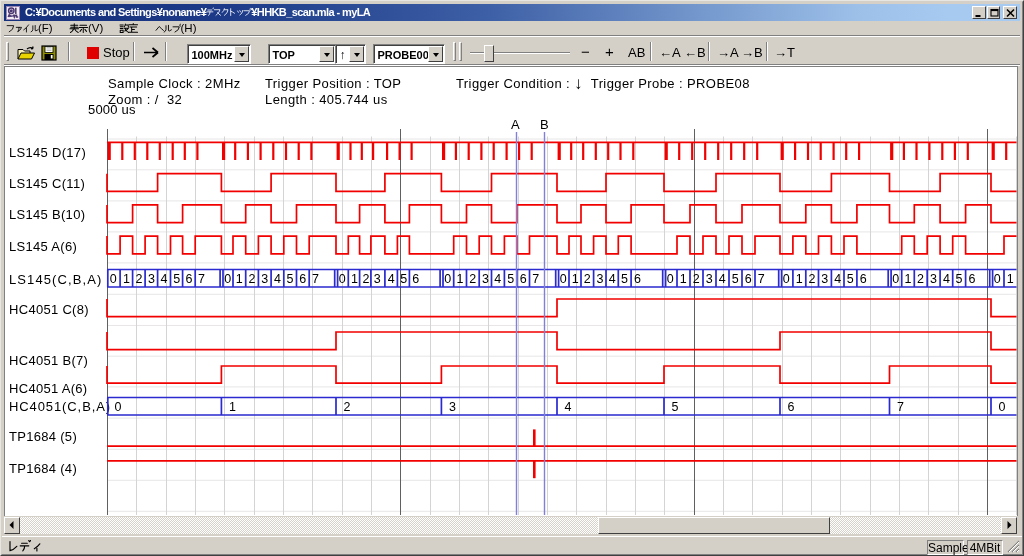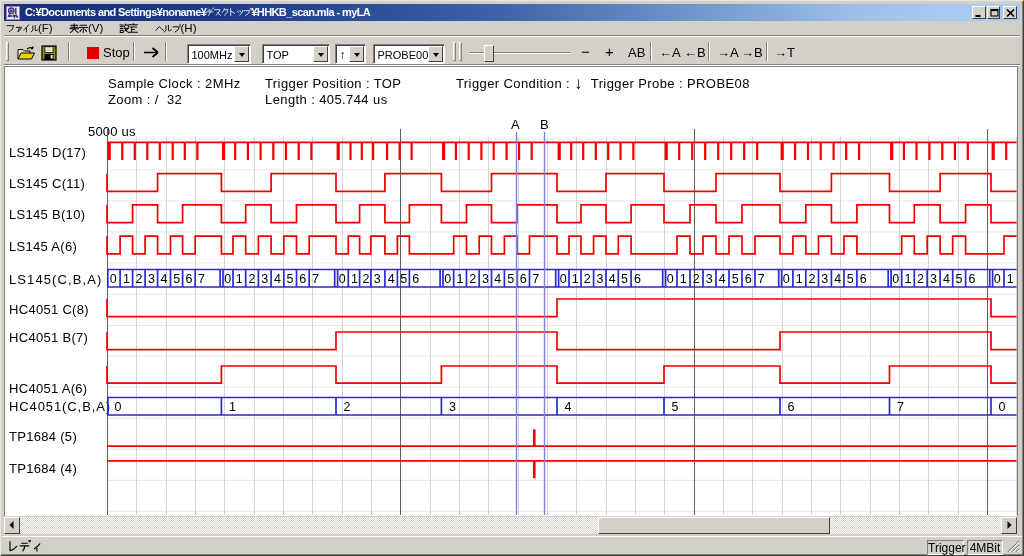--- a/index.html
+++ b/index.html
@@ -31,21 +31,21 @@
 #toolbar { left:4px; top:38px; width:1016px; height:27px; }
 #tbetch1 { left:4px; top:64px; width:1016px; height:1px; background:#808080; }
 #tbetch2 { left:4px; top:65px; width:1016px; height:1px; background:#fff; }
 .grip { position:absolute; top:4px; height:19px; width:3px;
   border-top:1px solid #fff; border-left:1px solid #fff; border-right:1px solid #808080; border-bottom:1px solid #808080; }
 .tsep { position:absolute; top:4px; height:19px; width:2px;
   border-left:1px solid #808080; border-right:1px solid #fff; }
 .combo { position:absolute; top:6px; height:20px; background:#fff;
   border-top:1.5px solid #808080; border-left:1.5px solid #808080;
   border-bottom:1.5px solid #fff; border-right:1.5px solid #fff;
-  box-shadow:inset 1px 1px 0 #404040; font-size:12px; }
+  box-shadow:inset 1px 1px 0 #404040; font-size:12px;font-weight:bold; }
 .combo .val { position:absolute; left:3.5px; top:3.5px; letter-spacing:0px; font-size:11px; }
 .cbtn { position:absolute; right:1px; top:1px; bottom:1px; width:15px; background:#d4d0c8;
   border-top:1px solid #fff; border-left:1px solid #fff;
   border-right:1px solid #404040; border-bottom:1px solid #404040; }
 .cbtn:after { content:""; position:absolute; left:3.5px; top:6px;
   border-left:3.5px solid transparent; border-right:3.5px solid transparent; border-top:4px solid #000; }
 .ttxt { position:absolute; top:7px; font-size:13px; color:#000; white-space:nowrap; }
 
 #client { left:4px; top:66px; width:1014px; height:450px; background:#fff;
   border-top:1.5px solid #808080; border-left:1.5px solid #808080; border-right:1px solid #808080; }
@@ -189,21 +189,21 @@
   <div class="ttxt" style="left:99px">Stop</div>
   <div class="tsep" style="left:129px"></div>
   <svg class="abs" style="left:139px;top:9px" width="20" height="11" viewBox="0 0 20 11">
       <path d="M1,5.5 H15 M15,5.5 L9.5,1 M15,5.5 L9.5,10" stroke="#000" stroke-width="1.7" fill="none"></path>
     </svg>
   <div class="tsep" style="left:161px"></div>
   <div class="combo" style="left:183px;width:64px">
       <span class="val">100MHz</span>
       <div class="cbtn"></div>
     </div>
-  <div class="combo" style="left:258px;width:68px">
+  <div class="combo" style="left:264px;width:68px">
       <span class="val">TOP</span>
       <div class="cbtn"></div>
     </div>
   <div class="combo" style="left:331px;width:31px">
       <span class="val" style="font-size:12px;top:2.5px">↑</span>
       <div class="cbtn"></div>
     </div>
   <div class="combo" style="left:369px;width:72px">
       <span class="val">PROBE00</span>
       <div class="cbtn"></div>
@@ -227,31 +227,31 @@
 
 <div id="tbetch1" class="abs"></div>
 <div id="tbetch2" class="abs"></div>
 <div id="client" class="abs"></div>
 
 <div class="info" style="left:108px;top:75.5px">Sample Clock : 2MHz</div>
 <div class="info" style="left:265px;top:75.5px">Trigger Position : TOP</div>
 <div class="info" style="left:456px;top:75.5px">Trigger Condition : <span style="font-size:17px;line-height:13px;vertical-align:-1px">↓</span>&nbsp; Trigger Probe : PROBE08</div>
 <div class="info" style="left:108px;top:92px">Zoom : /&nbsp; 32</div>
 <div class="info" style="left:265px;top:92px">Length : 405.744 us</div>
-<div class="info" style="left:88px;top:124px;letter-spacing:0.2px">5000 us</div>
+<div class="info" style="left:88px;top:102px;letter-spacing:0.2px">5000 us</div>
 <div class="info" style="left:511px;top:117px">A</div>
 <div class="info" style="left:540px;top:117px">B</div>
 
 <div class="lbl" style="top:145px">LS145 D(17)</div>
 <div class="lbl" style="top:176px">LS145 C(11)</div>
 <div class="lbl" style="top:207px">LS145 B(10)</div>
 <div class="lbl" style="top:238.5px">LS145 A(6)</div>
 <div class="lbl" style="top:271.5px;letter-spacing:1.1px">LS145(C,B,A)</div>
 <div class="lbl" style="top:302px">HC4051 C(8)</div>
-<div class="lbl" style="top:330px">HC4051 B(7)</div>
+<div class="lbl" style="top:353px">HC4051 B(7)</div>
 <div class="lbl" style="top:381px">HC4051 A(6)</div>
 <div class="lbl" style="top:399px;letter-spacing:0.9px">HC4051(C,B,A)</div>
 <div class="lbl" style="top:429px">TP1684 (5)</div>
 <div class="lbl" style="top:461px">TP1684 (4)</div>
 
 <svg id="wave" width="1024" height="556" viewBox="0 0 1024 556" style="position:absolute;left:0;top:0;">
     <style>.r{stroke:#f20000;stroke-width:1.7;fill:none;stroke-linejoin:miter}.b{stroke:#2a2ad0;stroke-width:1.7;fill:none}text{font-family:"Liberation Sans",sans-serif;font-size:12.5px;fill:#000;text-anchor:middle}</style>
     <path d="M107,139.0 H1016.5 M107,169.8 H1016.5 M107,200.9 H1016.5 M107,231.9 H1016.5 M107,262.9 H1016.5 M107,294.3 H1016.5 M107,325.5 H1016.5 M107,356.2 H1016.5 M107,386.9 H1016.5 M107,418.1 H1016.5 M107,449.3 H1016.5 M107,480.3 H1016.5 M107,511.3 H1016.5" stroke="#e8e6e6" stroke-width="1" fill="none"></path>
     <path d="M136.5,136.5 V515 M166.5,136.5 V515 M195.5,136.5 V515 M224.5,136.5 V515 M254.5,136.5 V515 M283.5,136.5 V515 M312.5,136.5 V515 M342.5,136.5 V515 M371.5,136.5 V515 M430.5,136.5 V515 M459.5,136.5 V515 M488.5,136.5 V515 M518.5,136.5 V515 M547.5,136.5 V515 M576.5,136.5 V515 M606.5,136.5 V515 M635.5,136.5 V515 M664.5,136.5 V515 M723.5,136.5 V515 M752.5,136.5 V515 M782.5,136.5 V515 M811.5,136.5 V515 M840.5,136.5 V515 M870.5,136.5 V515 M899.5,136.5 V515 M928.5,136.5 V515 M958.5,136.5 V515 M1016.5,136.5 V515" stroke="#d4d4d4" stroke-width="1" fill="none"></path>
     <path d="M107.5,129 V515 M400.5,129 V515 M694.5,129 V515 M987.5,129 V515" stroke="#606060" stroke-width="1" fill="none"></path>
@@ -363,18 +363,18 @@
         </g>
       </svg><svg class="jp" viewBox="0 0 12 12" style="width:12px;height:12px">
         <g fill="none" stroke="currentColor" stroke-width="1.15" stroke-linecap="round">
           <path d="M2.6,3.2 H8.3 M1.2,5.8 H9.8 M5.7,5.8 Q5.7,9 3.8,10.8 M9.7,0.7 L10.6,1.7 M11.2,0.2 L12,1.2"></path>
         </g>
       </svg><svg class="jp" viewBox="0 0 12 12" style="width:12px;height:12px">
         <g fill="none" stroke="currentColor" stroke-width="1.15" stroke-linecap="round">
           <path d="M8.8,3.8 Q6.3,7 3.3,8.8 M5.9,6.6 V11"></path>
         </g>
       </svg></span>
-  <div class="spanel" style="left:925px;width:37px">Trigger</div>
+  <div class="spanel" style="left:925px;width:37px">Sample</div>
   <div class="spanel" style="left:965px;width:36px">4MBit</div>
   <svg class="abs" style="left:1005px;top:3px" width="13" height="13" viewBox="0 0 13 13">
       <path d="M12,1 L1,12 M12,5 L5,12 M12,9 L9,12" stroke="#808080" stroke-width="1.2"></path>
       <path d="M12,2 L2,12 M12,6 L6,12 M12,10 L10,12" stroke="#fff" stroke-width="1"></path>
     </svg>
 </div>
 </body></html>

